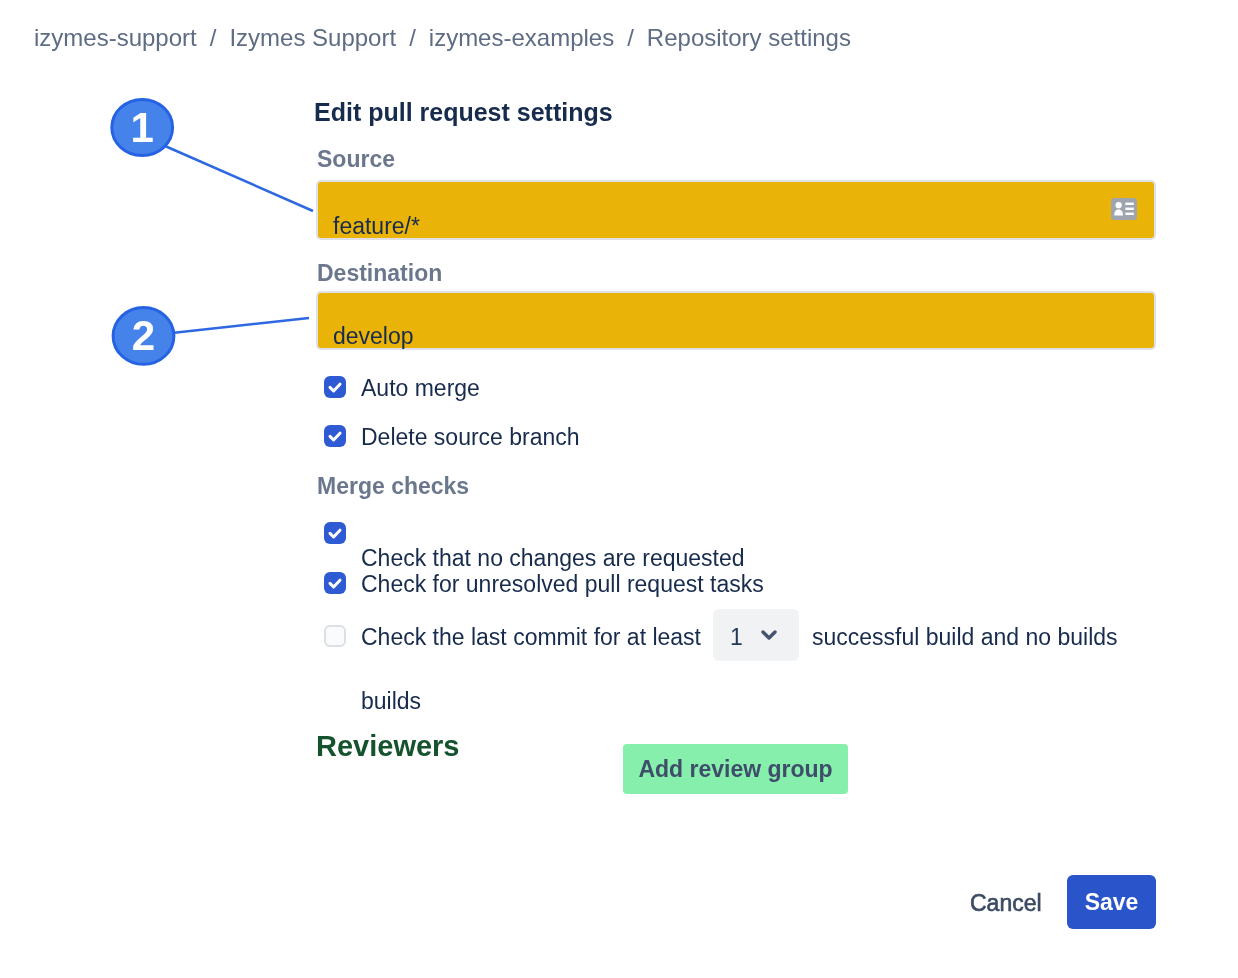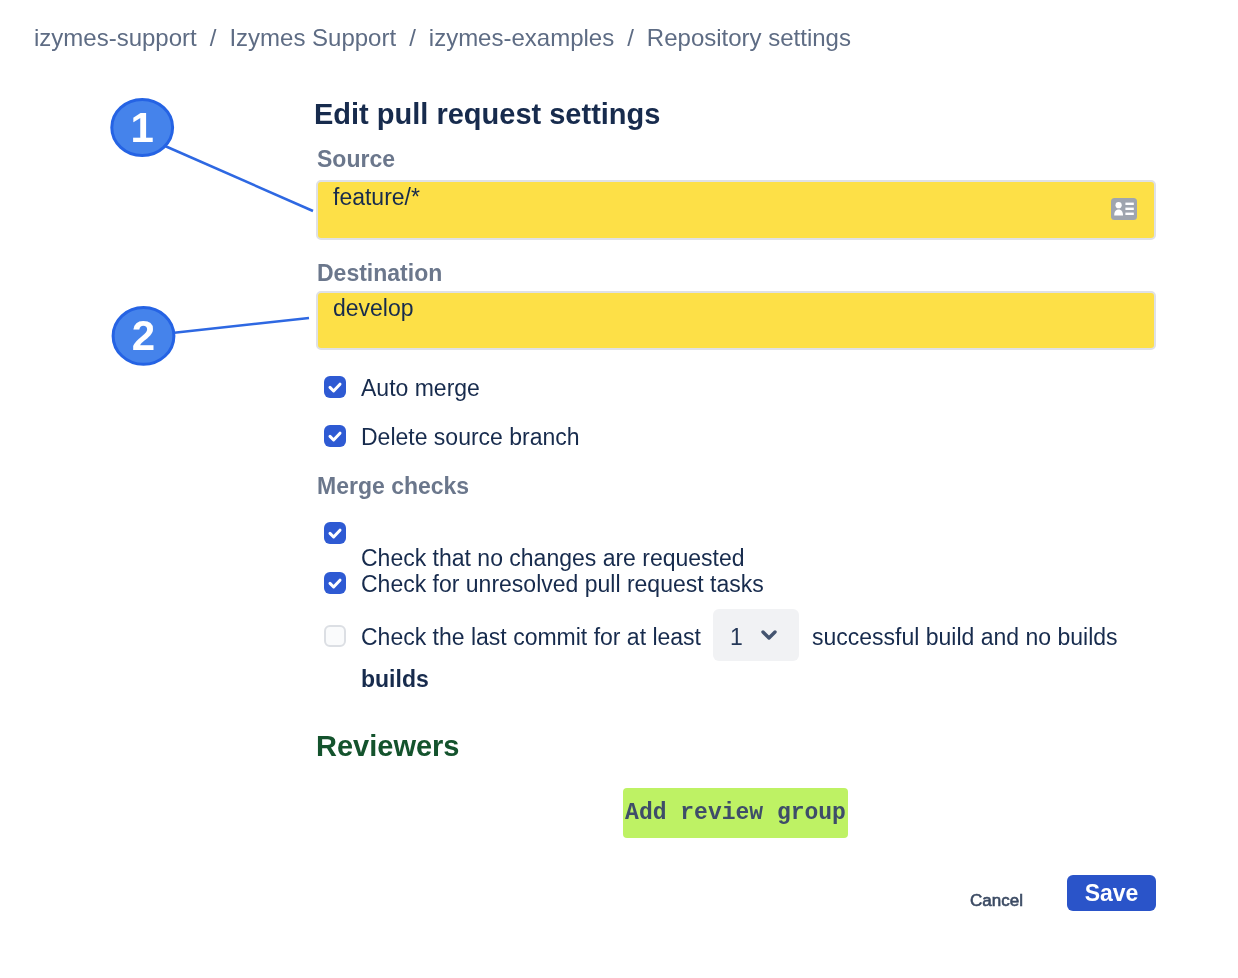--- a/index.html
+++ b/index.html
@@ -3,46 +3,46 @@
 <meta charset="utf-8">
 <style>
   html,body{margin:0;padding:0;}
   body{
     width:1238px;height:978px;position:relative;background:#ffffff;
     font-family:"Liberation Sans", sans-serif;overflow:hidden;
   }
   .abs{position:absolute;}
   .crumbs{left:34px;top:24px;font-size:24px;color:#5E6C84;white-space:nowrap;}
   .crumbs .sep{margin:0 13px;}
-  .h1{left:314px;top:99.5px;font-size:29px;font-weight:700;color:#172B4D;line-height:1;}
+  .h1{left:314px;top:99.5px;font-size:25px;font-weight:700;color:#172B4D;line-height:1;}
   .lbl{font-size:23px;font-weight:700;color:#6B778C;line-height:1;}
   .inp{
-    left:316px;width:836px;background:#fde047;border:2px solid #DFE1E6;
-    border-radius:5px;color:#172B4D;font-size:23px;display:flex;align-items:flex-start;
+    left:316px;width:836px;background:#eab308;border:2px solid #DFE1E6;
+    border-radius:5px;color:#172B4D;font-size:23px;display:flex;align-items:flex-end;
   }
   .inp .txt{margin-left:15px;position:relative;top:1.5px;}
   .cb{
     width:22px;height:22px;border-radius:6px;left:324px;
   }
   .cb.on{background:#2E5AD3;}
   .cb.off{background:#FAFBFC;border:2px solid #DCDFE4;width:18px;height:18px;}
   .cbl{left:361px;font-size:23px;color:#172B4D;line-height:1;white-space:nowrap;}
   .sel{
     left:713px;top:609px;width:86px;height:52px;background:#F1F2F4;border-radius:6px;
   }
   .sel .one{position:absolute;left:17px;top:16.5px;font-size:23px;color:#253858;line-height:1;}
   .h2{left:316px;top:732.4px;font-size:29px;font-weight:700;color:#14532d;line-height:1;}
   .btn-group{
-    left:623px;top:788px;width:225px;height:50px;background:#bef264;border-radius:4px;
+    left:623px;top:744px;width:225px;height:50px;background:#86efac;border-radius:4px;
     display:flex;align-items:center;justify-content:center;
-    font-size:23px;font-weight:700;color:#3E4D69;font-family:Liberation Mono, monospace;
+    font-size:23px;font-weight:700;color:#3E4D69;
   }
-  .cancel{left:970px;top:891.5px;font-size:17px;color:#3B4A63;line-height:1;-webkit-text-stroke:0.6px #3B4A63;}
+  .cancel{left:970px;top:891.5px;font-size:23px;color:#3B4A63;line-height:1;-webkit-text-stroke:0.6px #3B4A63;}
   .save{
-    left:1067px;top:875px;width:89px;height:36px;background:#2A54C9;border-radius:6px;
+    left:1067px;top:875px;width:89px;height:54px;background:#2A54C9;border-radius:6px;
     display:flex;align-items:center;justify-content:center;
     color:#ffffff;font-size:23px;font-weight:700;
   }
 </style>
 </head>
 <body>
   <div class="abs crumbs">izymes-support<span class="sep">/</span>Izymes Support<span class="sep">/</span>izymes-examples<span class="sep">/</span>Repository settings</div>
 
   <svg class="abs" style="left:0;top:0" width="1238" height="978" viewBox="0 0 1238 978">
     <line x1="165" y1="146" x2="313" y2="211" stroke="#2E68E2" stroke-width="2.5"></line>
@@ -97,20 +97,20 @@
 
   <div class="abs cb off" style="top:625px;"></div>
   <div class="abs cbl" style="top:625.5px;">Check the last commit for at least</div>
   <div class="abs sel">
     <span class="one">1</span>
     <svg style="position:absolute;left:46px;top:18px;" width="20" height="16" viewBox="0 0 20 16">
       <path d="M4 5 L10 11 L16 5" stroke="#44546F" stroke-width="3.4" fill="none" stroke-linecap="round" stroke-linejoin="round"></path>
     </svg>
   </div>
   <div class="abs cbl" style="left:812px;top:625.5px;">successful build and no builds</div>
-  <div class="abs cbl" style="top:668px;font-weight:bold;">builds</div>
+  <div class="abs cbl" style="top:690px;">builds</div>
 
   <div class="abs h2">Reviewers</div>
 
   <div class="abs btn-group">Add review group</div>
 
   <div class="abs cancel">Cancel</div>
   <div class="abs save">Save</div>
 
 </body></html>

